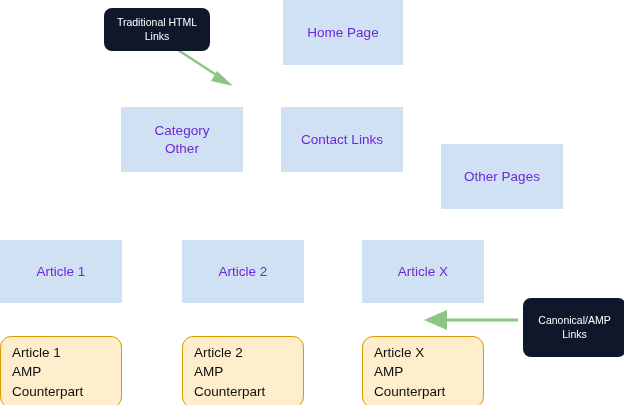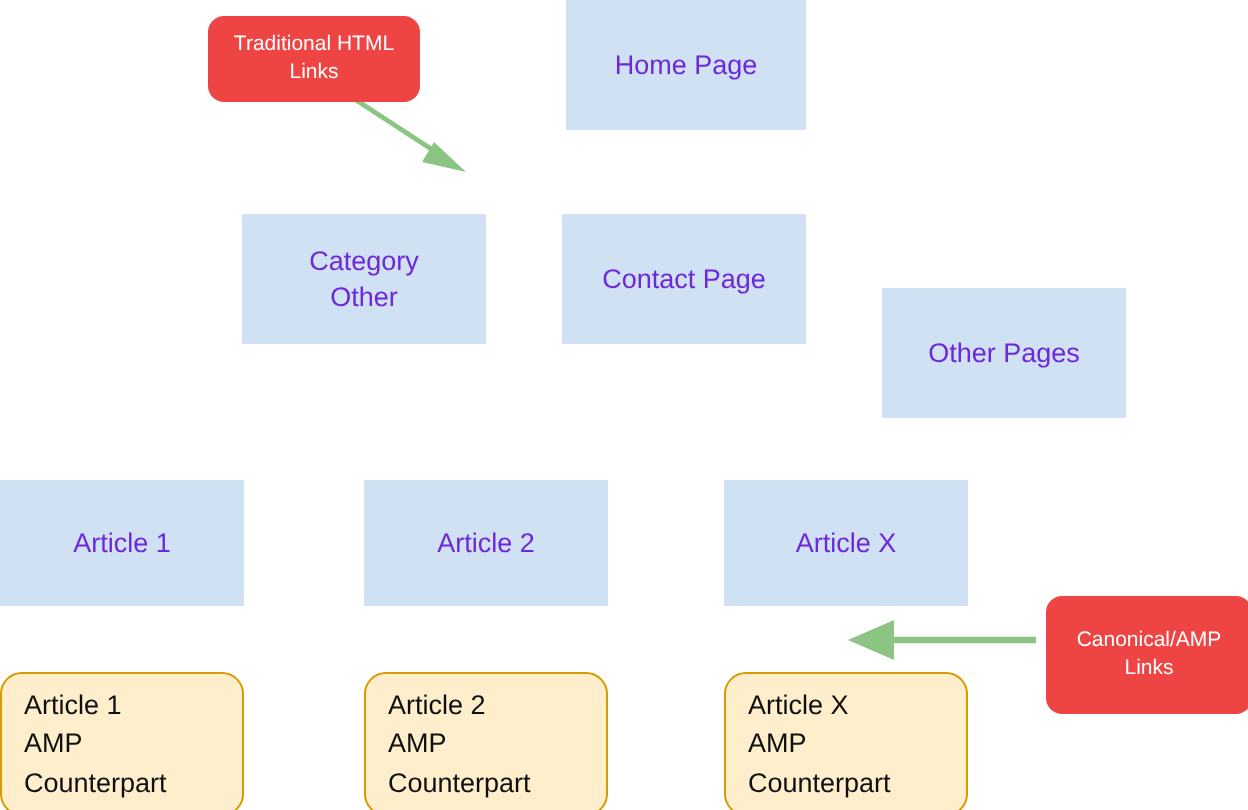--- a/index.html
+++ b/index.html
@@ -36,21 +36,21 @@
     border: 1.2px solid #d79b00;
     border-radius: 11px;
     color: #0f0f0f;
     font-size: 13.5px;
     justify-content: flex-start;
     text-align: left;
     padding-left: 11px;
     line-height: 1.42;
   }
   .node-callout {
-    background: #ef4444;
+    background: #0f172a;
     border-radius: 8px;
     color: #ffffff;
     font-size: 10.5px;
     line-height: 1.32;
   }
   .arrow-layer {
     position: absolute;
     left: 0;
     top: 0;
     width: 624px;
@@ -77,21 +77,21 @@
   </svg>
 
   <div class="node node-callout" style="left:104px; top:8px; width:106px; height:43px;">Traditional HTML
 Links</div>
 
   <div class="node node-blue" style="left:283px; top:0px; width:120px; height:65px;">Home Page</div>
 
   <div class="node node-blue" style="left:121px; top:107px; width:122px; height:65px;">Category
 Other</div>
 
-  <div class="node node-blue" style="left:281px; top:107px; width:122px; height:65px;">Contact Page</div>
+  <div class="node node-blue" style="left:281px; top:107px; width:122px; height:65px;">Contact Links</div>
 
   <div class="node node-blue" style="left:441px; top:107px; width:122px; height:65px;margin-top:37px;">Other Pages</div>
 
   <div class="node node-blue" style="left:0px; top:240px; width:122px; height:63px;">Article 1</div>
 
   <div class="node node-blue" style="left:182px; top:240px; width:122px; height:63px;">Article 2</div>
 
   <div class="node node-blue" style="left:362px; top:240px; width:122px; height:63px;">Article X</div>
 
   <div class="node node-callout" style="left:523px; top:298px; width:103px; height:59px;">Canonical/AMP

